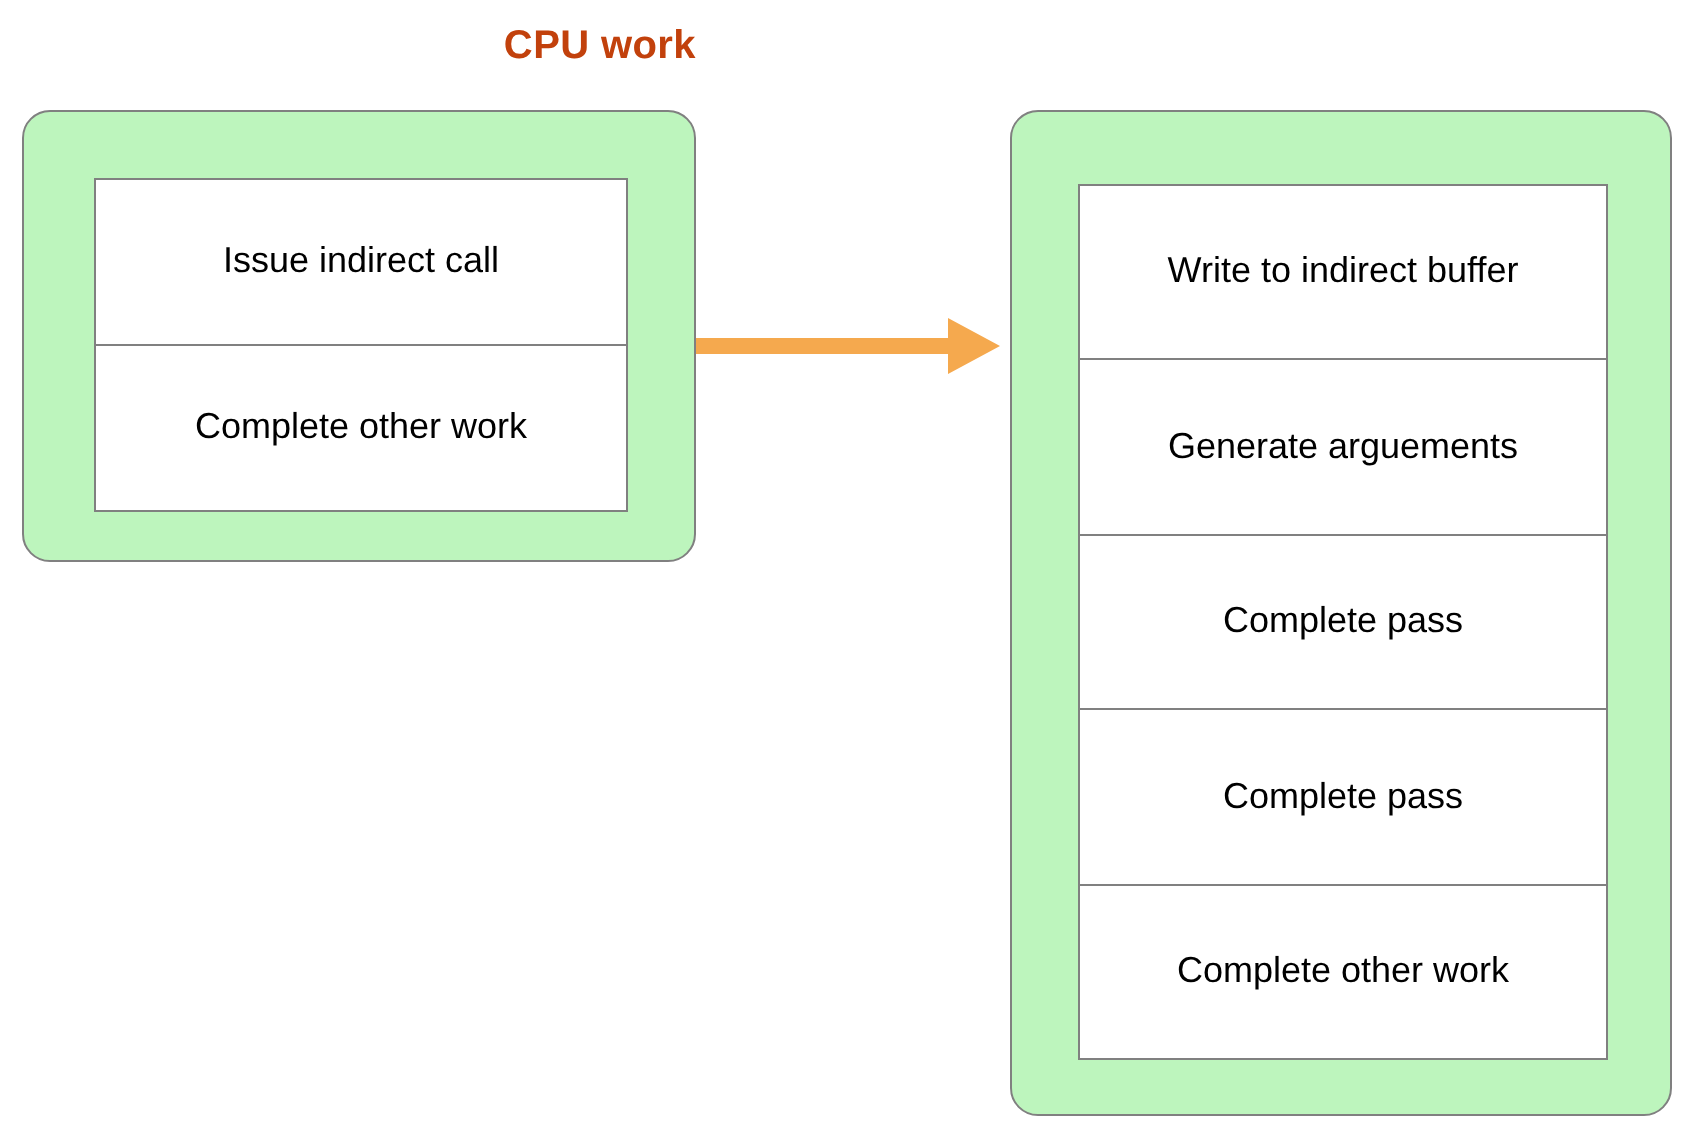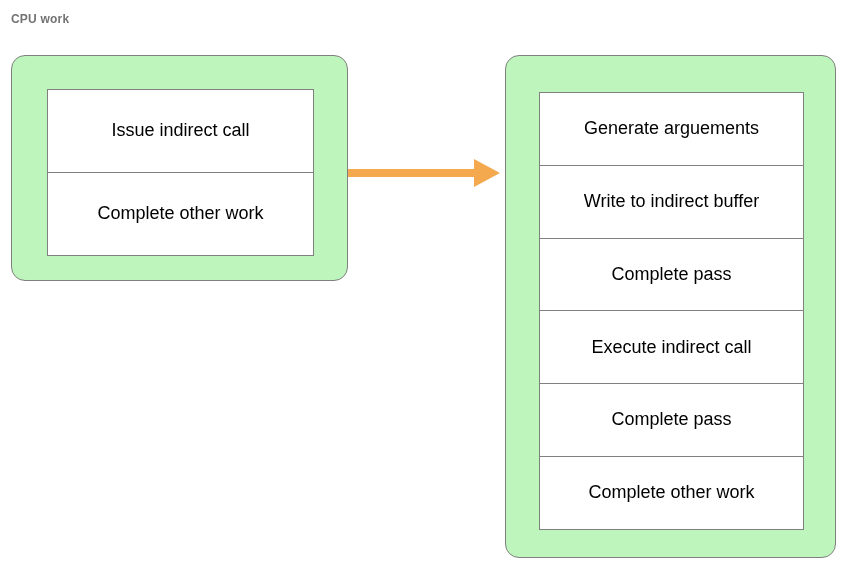--- a/index.html
+++ b/index.html
@@ -12,24 +12,24 @@
     width: 850px;
     height: 573px;
     background: #ffffff;
     font-family: "Liberation Sans", sans-serif;
     overflow: hidden;
   }
 
   
   .col-title {
     position: absolute;
-    font-size: 12px;
+    font-size: 20px;
     font-weight: bold;
-    color: #737373;
-    text-align: left;
+    color: #c2410c;
+    text-align: right;
     letter-spacing: 0.2px;
     white-space: nowrap;
   }
   #title-cpu {
     left: 11px;
     top: 12px;
     width: 337px;
   }
   #title-gpu {
     left: 505px;
@@ -119,22 +119,21 @@
     </div>
   </div>
 
   <svg id="arrow" viewBox="0 0 156 36">
     <path d="M0 14 L126 14 L126 4 L152 18 L126 32 L126 22 L0 22 Z" fill="#F5A94E"></path>
   </svg>
 
 
   <div class="panel" id="panel-gpu">
     <div class="stack" id="stack-gpu">
+      <div class="row">Write to indirect buffer</div>
       <div class="row">Generate arguements</div>
-      <div class="row">Write to indirect buffer</div>
       <div class="row">Complete pass</div>
-      <div class="row">Execute indirect call</div>
       <div class="row">Complete pass</div>
       <div class="row">Complete other work</div>
     </div>
   </div>
 
 </div>
 
 </body></html>

